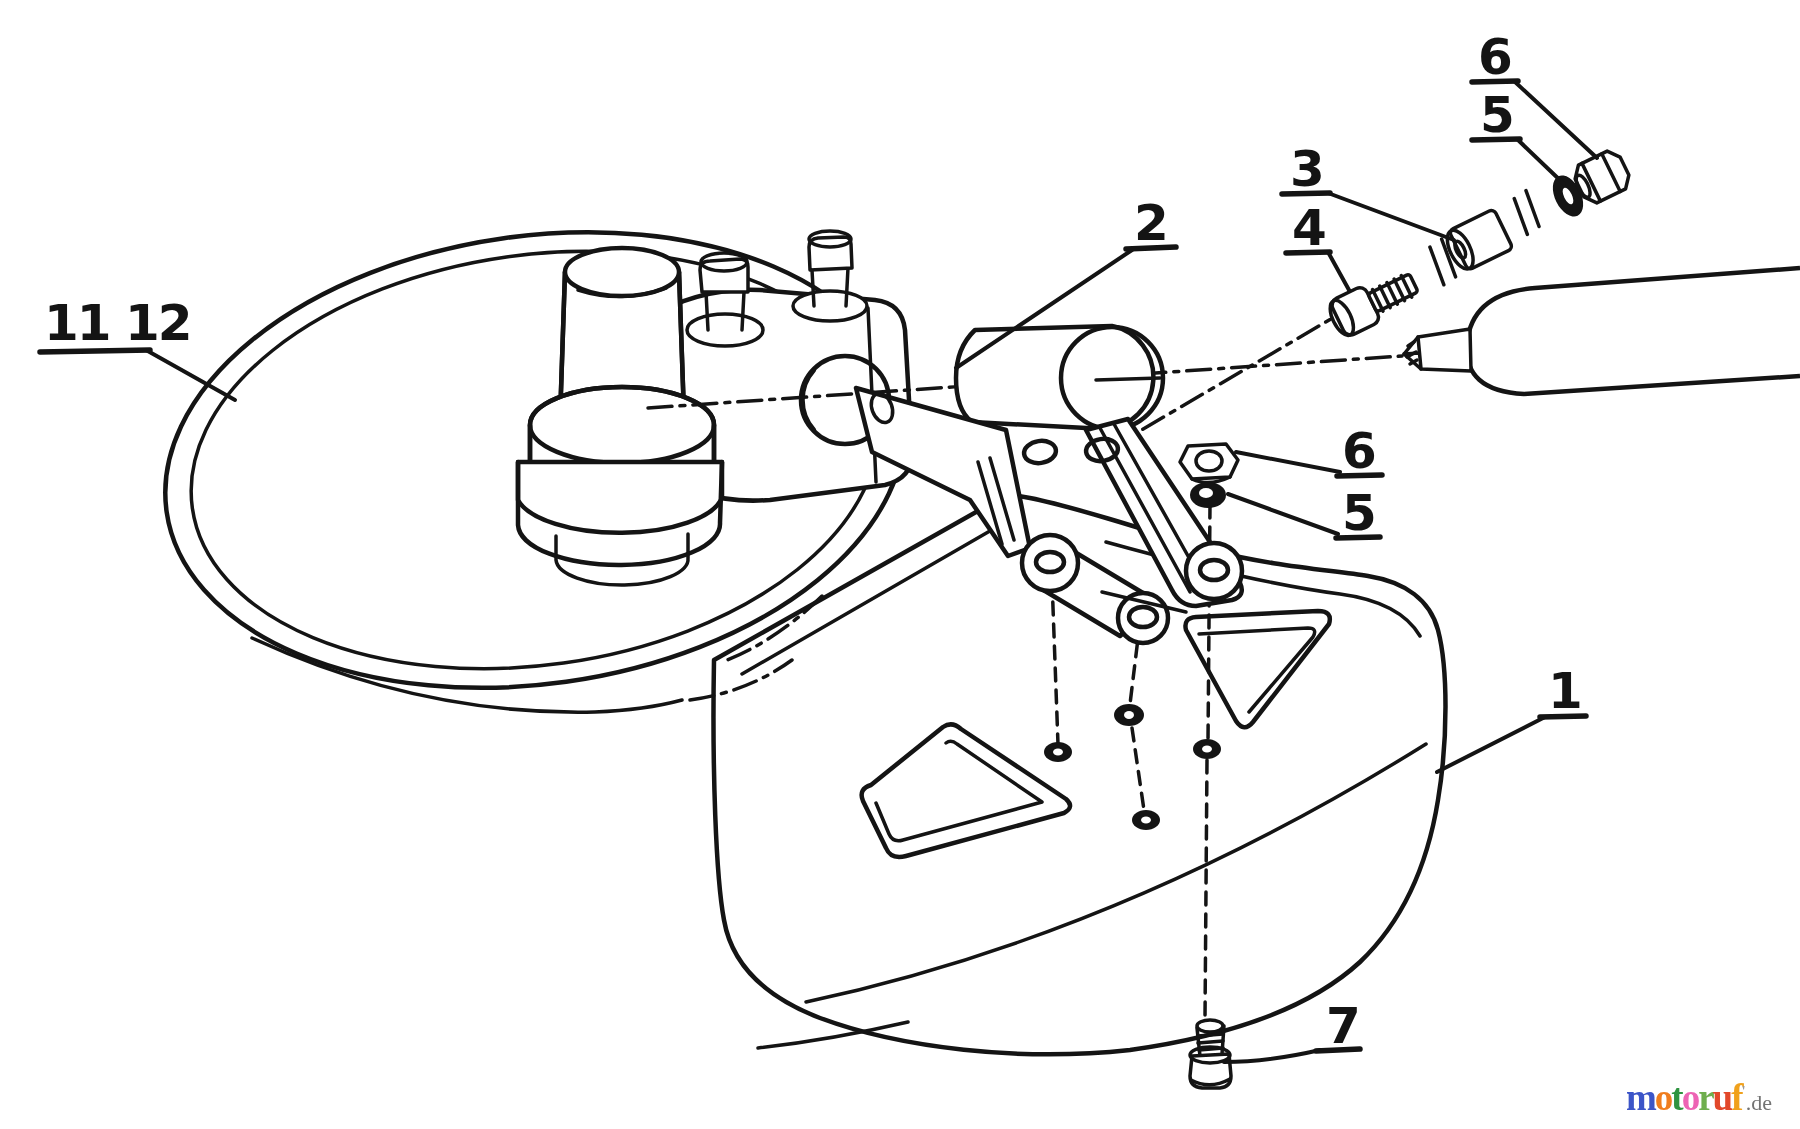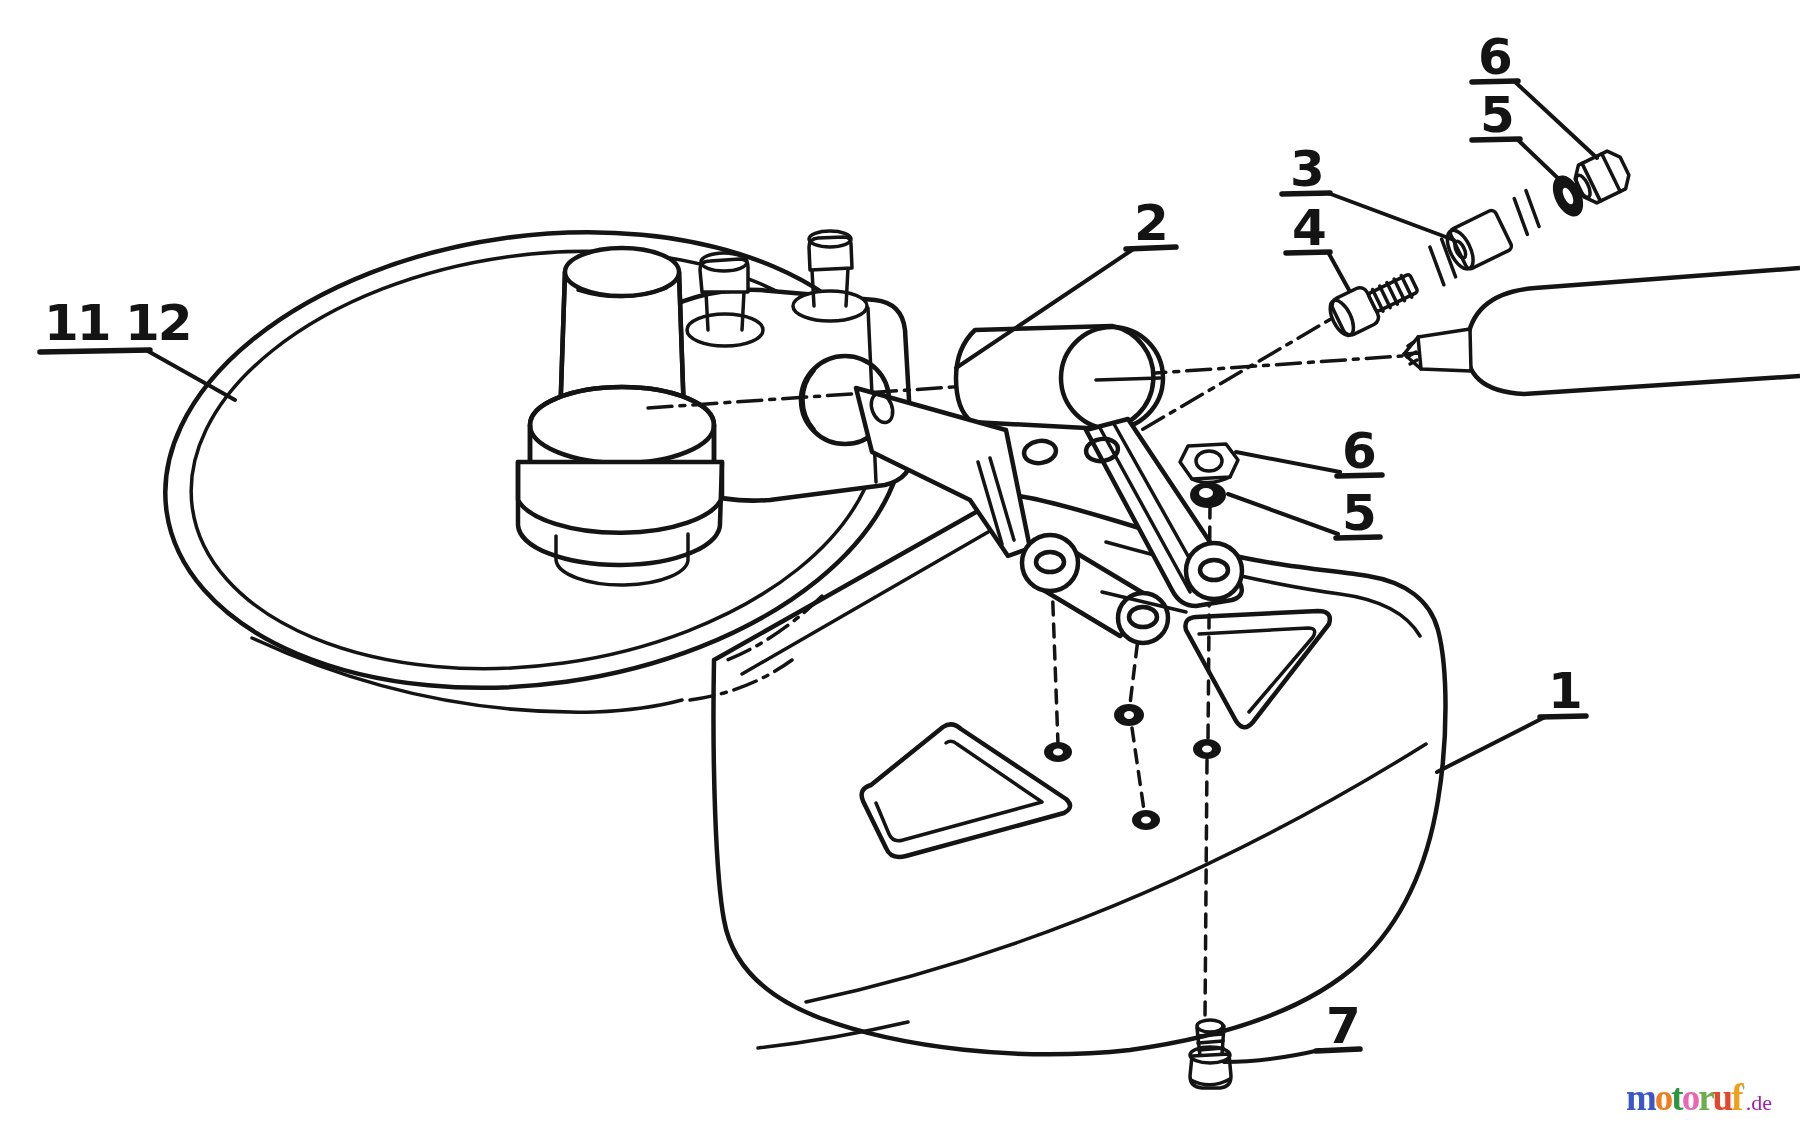--- a/index.html
+++ b/index.html
@@ -271,15 +271,15 @@
     <text x="1548" y="708">1</text>
   </g>
   <g class="callout">
     <path class="leader" d="M 1320,1050 Q 1268,1062 1224,1062"></path>
     <path class="underline" d="M 1316,1051 L 1360,1049"></path>
     <text x="1326" y="1043">7</text>
   </g>
 </svg>
 
 <div class="watermark">
-  <span style="color:#3c55c8">m</span><span style="color:#f07d1e">o</span><span style="color:#2f9440">t</span><span style="color:#ed64b4">o</span><span style="color:#6fae4e">r</span><span style="color:#e2482a">u</span><span style="color:#f0a11c">f</span><span class="mark" style="color:#9a9a9a">'</span><span class="tld" style="color:#a21caf">.de</span>
+  <span style="color:#3c55c8">m</span><span style="color:#f07d1e">o</span><span style="color:#2f9440">t</span><span style="color:#ed64b4">o</span><span style="color:#6fae4e">r</span><span style="color:#e2482a">u</span><span style="color:#f0a11c">f</span><span class="mark" style="color:#9a9a9a">'</span><span class="tld" style="color:#737373">.de</span>
 </div>
 </div>
 
 </body></html>

